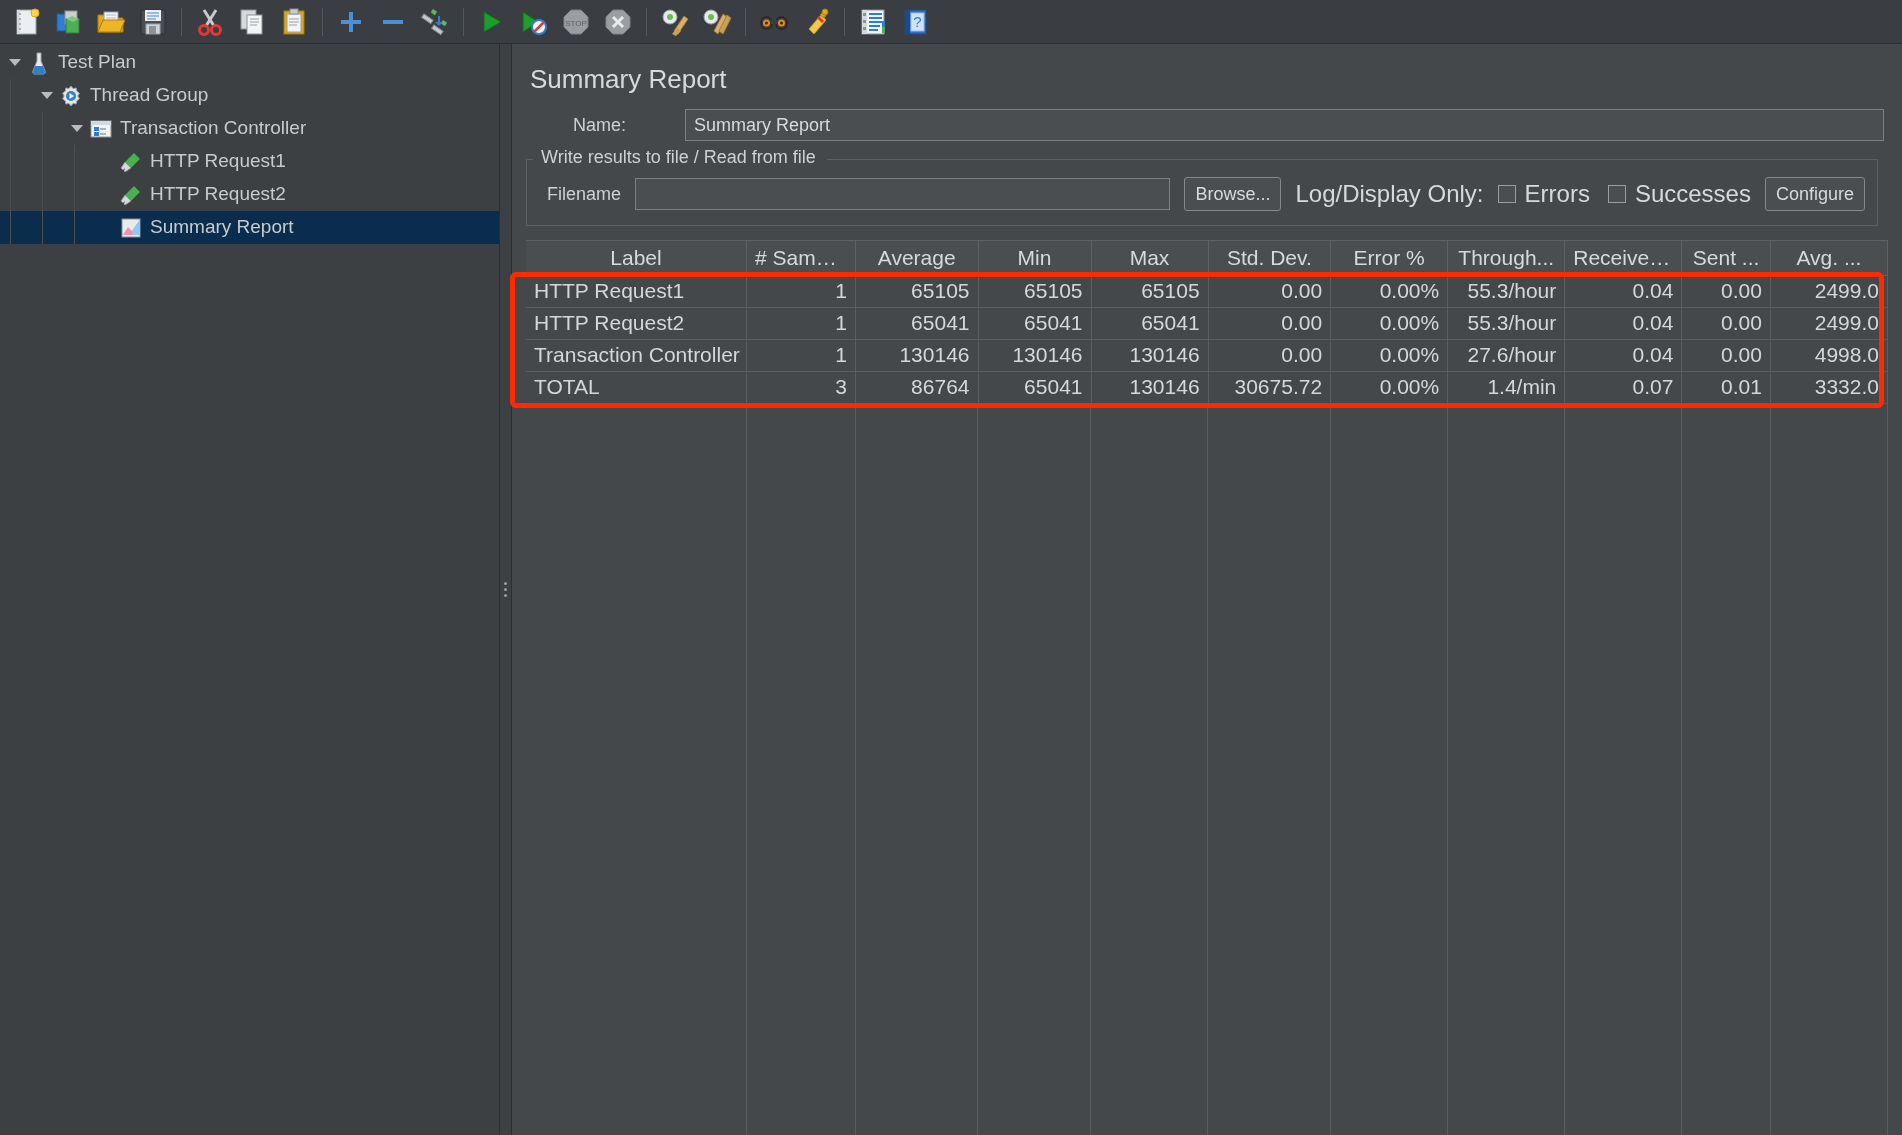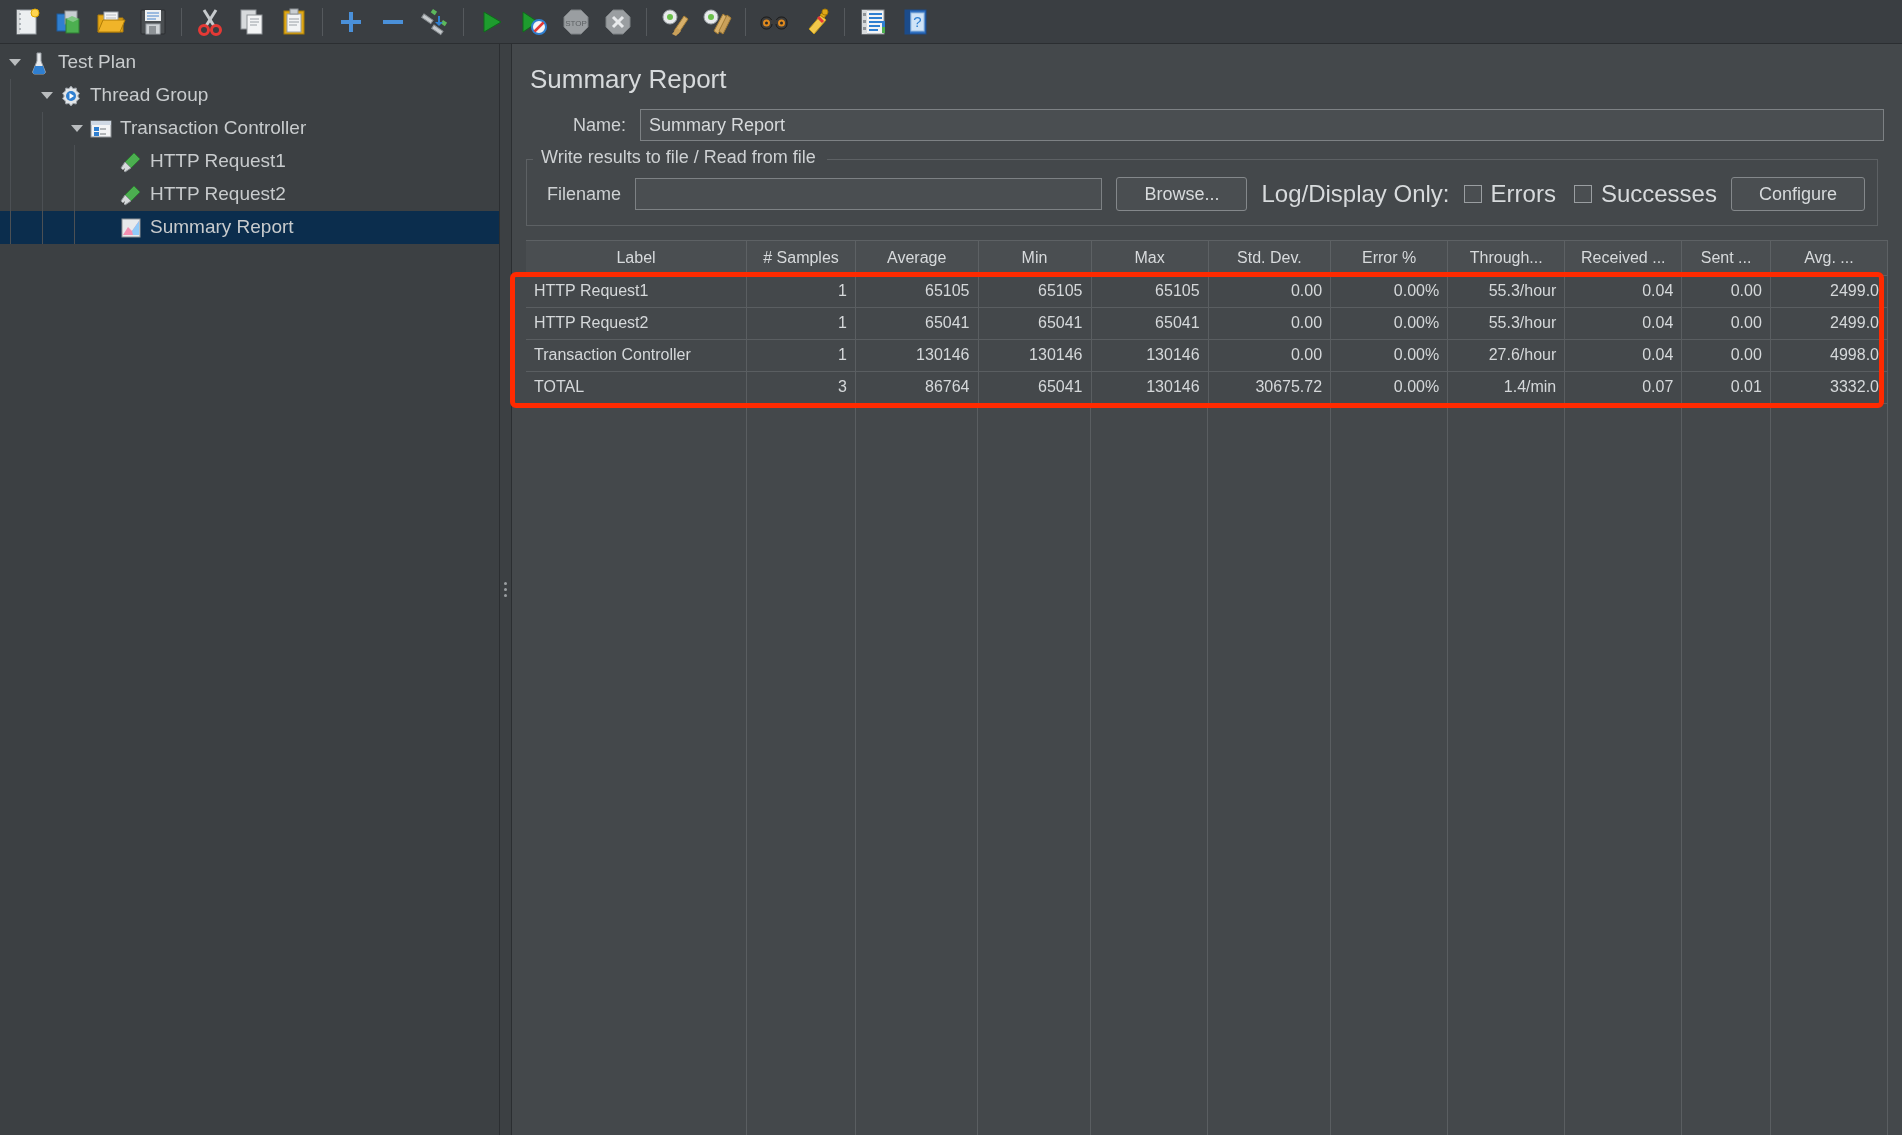--- a/index.html
+++ b/index.html
@@ -104,20 +104,21 @@
   #panel-title {
     font-size: 26px;
     color: #d7dadc;
     padding: 20px 0 14px 18px;
   }
   .frow {
     display: flex;
     align-items: center;
     padding: 0 18px 0 18px;
     margin-bottom: 12px;
+    gap: 45px;
   }
   .flabel {
     font-size: 18px;
     color: #ced1d3;
     text-align: right;
     padding-right: 14px;
   }
   .finput {
     flex: 1;
     height: 32px;
@@ -156,21 +157,21 @@
   }
   .filerow { display: flex; align-items: center; gap: 0; }
   .btn {
     background: #4a4e51;
     border: 1px solid #84888b;
     border-radius: 3px;
     color: #d7dadc;
     font-size: 18px;
     font-family: "Liberation Sans", sans-serif;
     height: 34px;
-    padding: 0 27px;
+    padding: 0 10px;
     cursor: pointer;
     white-space: nowrap;
   }
   .cbwrap { display: flex; align-items: center; gap: 9px; white-space: nowrap; }
   .cbox {
     width: 18px; height: 18px;
     background: #4a4e51;
     border: 1px solid #9a9ea1;
     display: flex; align-items: center; justify-content: center;
     flex: 0 0 18px;
@@ -190,21 +191,21 @@
     position: relative;
     border-top: 1px solid #5d6164;
     display: flex;
     flex-direction: column;
     min-height: 0;
   }
   table#summary {
     width: 100%;
     border-collapse: collapse;
     table-layout: fixed;
-    font-size: 16px;
+    font-size: 21px;
   }
   table#summary th {
     background: #4a4e51;
     color: #d7dadc;
     font-weight: normal;
     height: 34px;
     border-right: 1px solid #5d6164;
     border-bottom: 1px solid #5d6164;
     padding: 0 8px;
     overflow: hidden;

